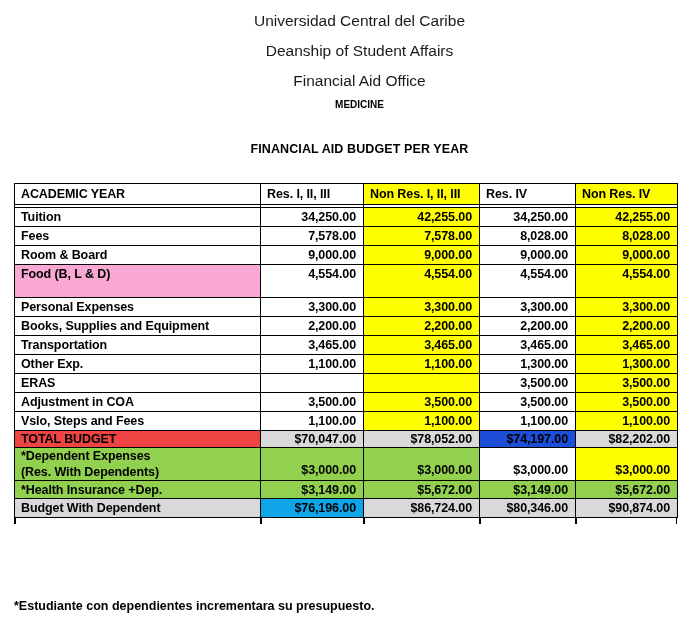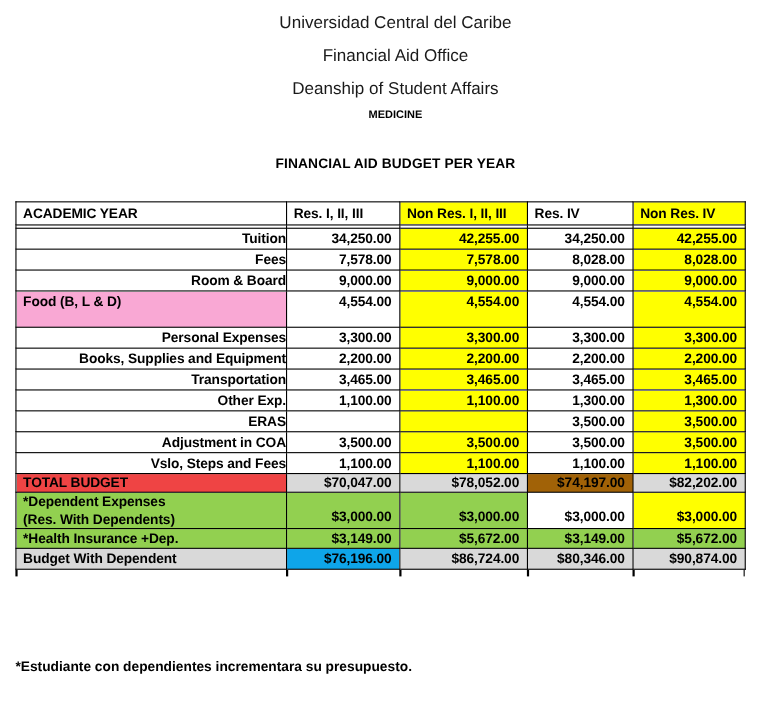--- a/index.html
+++ b/index.html
@@ -29,21 +29,21 @@
   .c0{width:246px}.c1{width:103px}.c2{width:116px}.c3{width:96px}.c4{width:102px}
   th, td {
     border: 1.5px solid #000;
     padding: 0; overflow: hidden; white-space: nowrap;
     vertical-align: middle;
   }
   .label { text-align: left;  padding-left: 6px; }
   .num   { text-align: right; padding-right: 7px; }
   .r-header th { height: 21px; text-align: left; padding-left: 6px; font-weight: 700; }
   .r-spacer td { height: 3px; }
-  .r-normal td { height: 19px; text-align: right; }
+  .r-normal td { height: 19px; }
   .r-tall td   { height: 33px; vertical-align: top; padding-top: 2px; }
   .r-total td  { height: 17px; }
   .r-dependent td { height: 33px; }
   .r-dependent .label { vertical-align: top; padding-top: 1px; line-height: 15.5px; }
   .r-dependent .num   { vertical-align: bottom; padding-bottom: 3px; }
   .r-health td { height: 18px; }
   .r-grand td  { height: 19px; }
 
   
   .stubs { position: relative; width: 663px; height: 7px; }
@@ -53,22 +53,22 @@
   .footnote {
     position: absolute; left: 14px; top: 599px;
     font-size: 12.5px; font-weight: 700;
   }
 </style>
 </head>
 <body>
 
 <div class="titles">
   <div class="t-line">Universidad Central del Caribe</div>
+  <div class="t-line">Deanship of Student Affairs</div>
   <div class="t-line">Financial Aid Office</div>
-  <div class="t-line">Deanship of Student Affairs</div>
   <div class="t-med">MEDICINE</div>
   <div class="t-sub">FINANCIAL AID BUDGET PER YEAR</div>
 </div>
 
 <div class="table-wrap">
   <table>
     <colgroup>
       <col class="c0">
         <col class="c1">
         <col class="c2">
@@ -164,21 +164,21 @@
           <td class="label" style="background-color: rgb(255, 255, 255);">Vslo, Steps and Fees</td>
           <td class="num" style="background-color: rgb(255, 255, 255);">1,100.00</td>
           <td class="num" style="background-color: rgb(255, 255, 0);">1,100.00</td>
           <td class="num" style="background-color: rgb(255, 255, 255);">1,100.00</td>
           <td class="num" style="background-color: rgb(255, 255, 0);">1,100.00</td>
         </tr>
         <tr class="r-total">
           <td class="label" style="background-color: #ef4444;">TOTAL BUDGET</td>
           <td class="num" style="background-color: rgb(217, 217, 217);">$70,047.00</td>
           <td class="num" style="background-color: rgb(217, 217, 217);">$78,052.00</td>
-          <td class="num" style="background-color: #a16207;">$74,197.00</td>
+          <td class="num" style="background-color: #1d4ed8;">$74,197.00</td>
           <td class="num" style="background-color: rgb(217, 217, 217);">$82,202.00</td>
         </tr>
         <tr class="r-dependent">
           <td class="label" style="background-color: rgb(146, 208, 80);">
             <div>*Dependent Expenses</div>
             <div>(Res. With Dependents)</div>
           </td>
           <td class="num" style="background-color: rgb(146, 208, 80);">$3,000.00</td>
           <td class="num" style="background-color: rgb(146, 208, 80);">$3,000.00</td>
           <td class="num" style="background-color: rgb(255, 255, 255);">$3,000.00</td>

